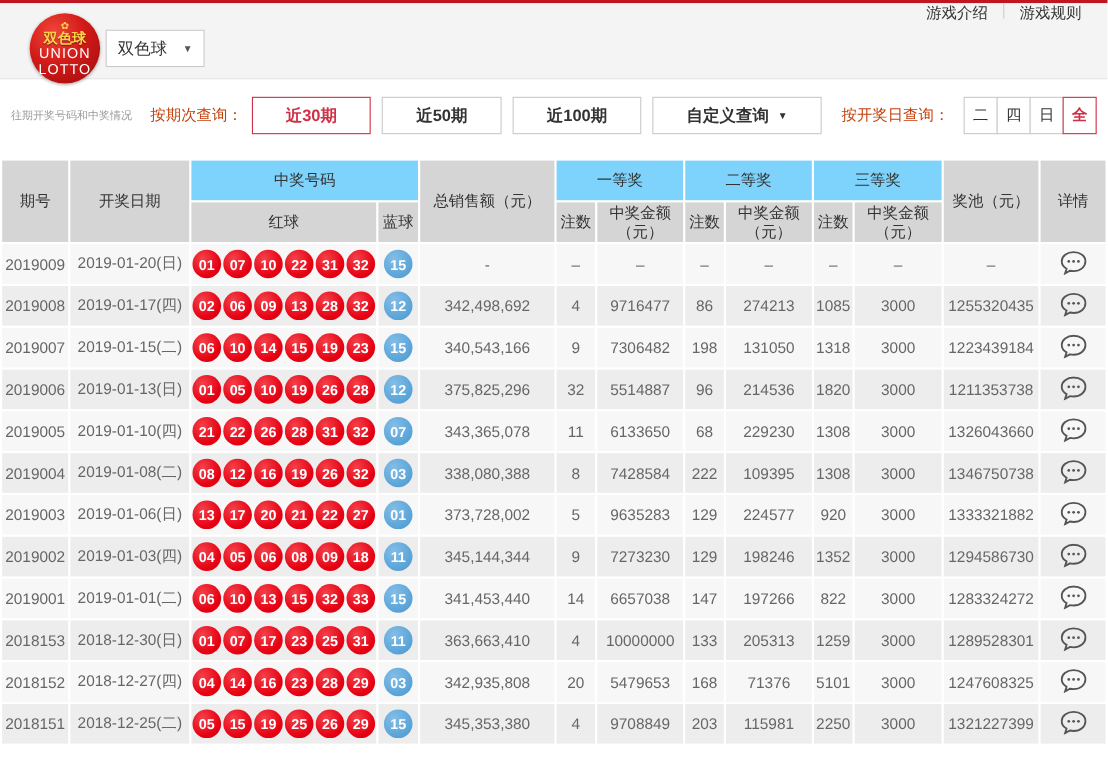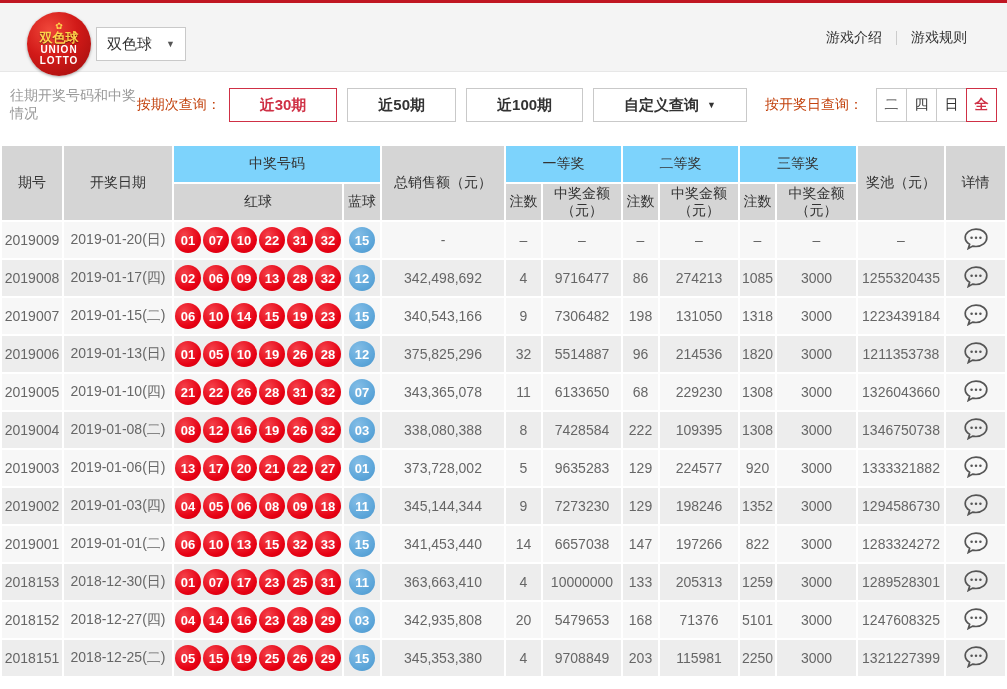--- a/index.html
+++ b/index.html
@@ -12,36 +12,36 @@
   .site-header { position:relative; height:69px; background:#f4f4f4;
                  border-bottom:1px solid #e7e7e7; }
   .logo { position:absolute; left:27px; top:9px; width:64px; height:64px;
           border-radius:50%; z-index:5;
           background:radial-gradient(circle at 35% 28%, #f0473a 0%, #d21a18 45%, #9c0d0d 100%);
           box-shadow:0 1px 3px rgba(0,0,0,.35);
           display:flex; flex-direction:column; align-items:center; justify-content:center;
           text-align:center; line-height:1.05; }
   .logo .star { color:#ffd24a; font-size:9px; }
   .logo .t1 { color:#ffd24a; font-weight:bold; font-size:13px; text-shadow:0 1px 1px rgba(0,0,0,.5); }
-  .logo .t2 { color:#fff; font-weight:bold; font-size:10px; letter-spacing:1px; }
+  .logo .t2 { color:#fff; font-weight:normal; font-size:13px; letter-spacing:1px; }
   .dropdown { position:absolute; left:96px; top:24px; width:90px; height:34px;
               background:#fff; border:1px solid #c9c9c9; display:flex; align-items:center;
               justify-content:space-between; padding:0 10px; cursor:pointer;
               font-size:15px; color:#333; }
   .dropdown .caret { font-size:9px; color:#555; }
   .schedule { position:absolute; left:196px; top:0; height:69px; display:flex;
               align-items:center; font-size:16px; color:#333; }
-  .header-links { position:absolute; right:40px; top:0; height:69px; display:flex;
-                  align-items:center; font-size:14px; color:#333;margin-left:44px; }
+  .header-links { position:absolute; right:24px; top:0; height:69px; display:flex;
+                  align-items:flex-start; font-size:14px; color:#333;margin-left:44px; }
   .header-links a { color:#333; text-decoration:none; cursor:pointer; }
   .header-links .divider { width:1px; height:14px; background:#ccc; margin:0 14px; }
 
   
   .filter-bar { height:66px; display:flex; align-items:center; padding:0 10px; background:#fff; }
-  .filter-title { font-size:14px; color:#999; }
+  .filter-title { font-size:10px; color:#999; }
   .filter-controls { margin-left:auto; display:flex; align-items:center; }
   .filter-label { font-size:14px; color:#c2410c; margin-right:8px; white-space:nowrap; }
   .btn { height:34px; background:#fff; border:1px solid #c9c9c9; color:#333;
          font-weight:bold; font-size:15px; padding:0 30px; margin-right:10px;
          cursor:pointer; display:flex; align-items:center; white-space:nowrap; }
   .btn.active { border-color:#cf3045; color:#cf3045; }
   .btn .caret { font-size:9px; margin-left:8px; color:#333; }
   .day-group { display:flex; margin-left:6px; }
   .day-btn { width:31px; height:34px; background:#fff; border:1px solid #c9c9c9;
              margin-left:-1px; font-size:14px; color:#333; cursor:pointer;

